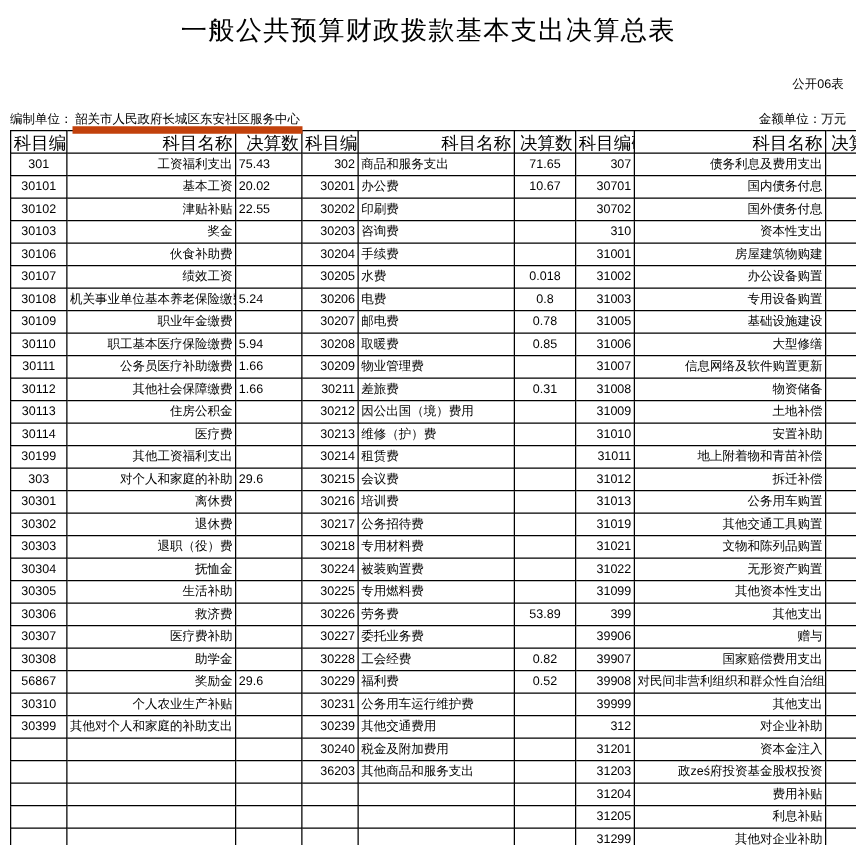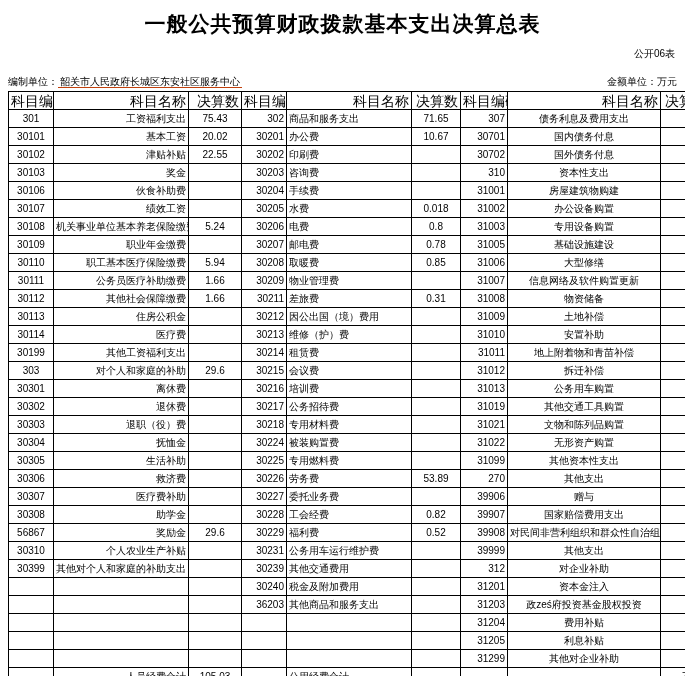--- a/index.html
+++ b/index.html
@@ -18,45 +18,45 @@
   .page {
     width: 685px;
     height: 676px;
     box-sizing: border-box;
     padding: 0 8px;
     position: relative;
   }
   .doc-title {
     text-align: center;
     font-family: "Liberation Serif", serif;
-    font-weight: bold;
+    font-weight: normal;
     font-size: 21px;
     letter-spacing: 1px;
     margin-top: 10px;
-    margin-bottom: 9px;
+    margin-bottom: 22px;
   }
   .meta-right {
     text-align: right;
     font-size: 10px;
     margin-right: 2px;
     margin-bottom: 14px;
   }
   .meta-row {
     display: flex;
     justify-content: space-between;
     align-items: flex-end;
     font-size: 10px;
     margin-bottom: 2px;
   }
   .meta-left {
     font-size: 10px;
     white-space: nowrap;
   }
   .meta-left .underline {
-    border-bottom: 1px solid #c2410c;
+    border-bottom: 6px solid #c2410c;
     padding: 0 2px;
   }
   table.main {
     border-collapse: collapse;
     width: 100%;
     table-layout: fixed;
     font-size: 10px;
   }
   table.main td, table.main th {
     border: 1px solid #000;
@@ -67,26 +67,26 @@
     white-space: nowrap;
     font-weight: normal;
   }
   .hdr td {
     text-align: right;
     font-size: 14px;
     height: 18px;
   }
   .c-code { width: 40px; text-align: center; }
   .c-name { width: 130px; text-align: right; }
-  .c-num  { width: 48px; text-align: center; }
+  .c-num  { width: 48px; text-align: left; }
   .c-code2 { width: 40px; text-align: right; }
   .c-name2 { width: 120px; text-align: left; }
   .c-num2  { width: 44px; text-align: center; }
   .c-code3 { width: 42px; text-align: right; }
-  .c-name3 { width: 148px; text-align: center; }
+  .c-name3 { width: 148px; text-align: right; }
   .c-num3  { width: 44px; text-align: right; }
   .ind1 { padding-left: 14px; }
   .bold { font-weight: bold; }
   .total td { height: 19px; }
   .note {
     font-size: 10px;
     margin-top: 3px;
     margin-left: 2px;
   }
 </style>
@@ -339,21 +339,21 @@
           <td class="c-name3 ind1">其他资本性支出</td>
           <td class="c-num3"></td>
         </tr>
         <tr>
           <td class="c-code">30306</td>
           <td class="c-name ind1">救济费</td>
           <td class="c-num"></td>
           <td class="c-code2">30226</td>
           <td class="c-name2 ind1">劳务费</td>
           <td class="c-num2">53.89</td>
-          <td class="c-code3 bold">270</td>
+          <td class="c-code3 bold">399</td>
           <td class="c-name3 bold">其他支出</td>
           <td class="c-num3"></td>
         </tr>
         <tr>
           <td class="c-code">30307</td>
           <td class="c-name ind1">医疗费补助</td>
           <td class="c-num"></td>
           <td class="c-code2">30227</td>
           <td class="c-name2 ind1">委托业务费</td>
           <td class="c-num2"></td>

